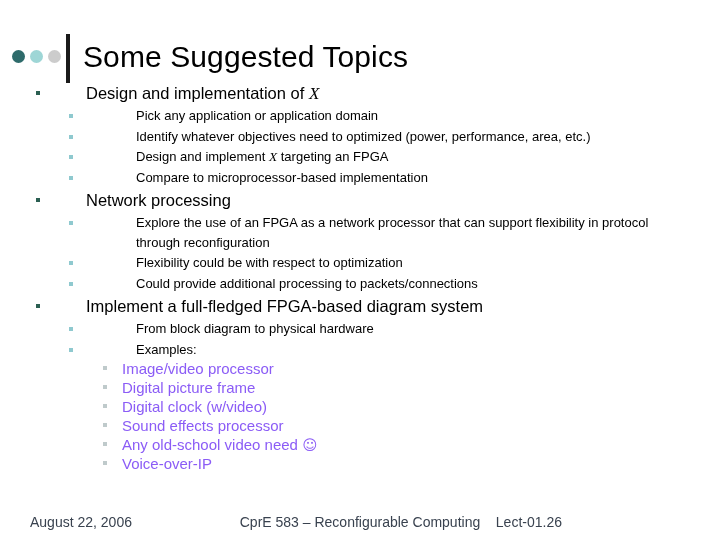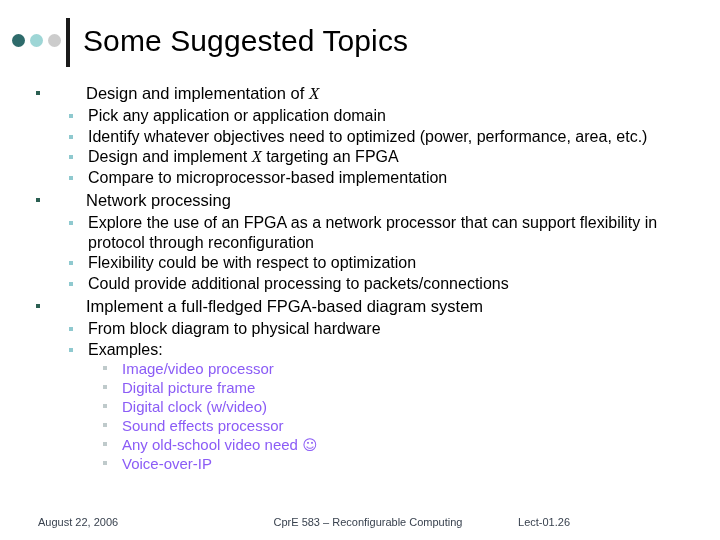--- a/index.html
+++ b/index.html
@@ -20,21 +20,21 @@
     position: relative;
     width: 720px;
     height: 540px;
     background: #ffffff;
   }
 
   
   .title-row {
     position: absolute;
     left: 0;
-    top: 8px;
+    top: 24px;
     width: 720px;
     height: 62px;
   }
   .deco-dots {
     position: absolute;
     left: 12px;
     top: 26px;
     display: flex;
     gap: 5px;
     align-items: center;
@@ -118,23 +118,24 @@
     margin-top: 1px;
   }
   .lvl2 .bullet {
     left: 69px;
     top: 8px;
     width: 4px;
     height: 4px;
     background: #8fc9cf;
   }
   .lvl2 .txt {
-    font-size: 16px;
+    font-size: 13px;
     line-height: 19.5px;
     color: #000000;
+    margin-left: 48px;
   }
 
   
   .lvl3 {
     padding-left: 122px;
     padding-right: 30px;
     margin-top: 0px;
   }
   .lvl3 .bullet {
     left: 103px;
@@ -155,26 +156,26 @@
     font-size: 1.03em;
   }
   .smiley {
     font-family: "DejaVu Sans", sans-serif;
     font-size: 0.97em;
   }
 
   
   .footer {
     position: absolute;
-    left: 8px;
+    left: 0;
     bottom: 8px;
     width: 592px;
     height: 20px;
     color: #39424f;
-    font-size: 11px;
+    font-size: 14px;
     line-height: 20px;
   }
   .footer-left {
     position: absolute;
     left: 30px;
     top: 0;
     white-space: nowrap;
   }
   .footer-center {
     position: absolute;

